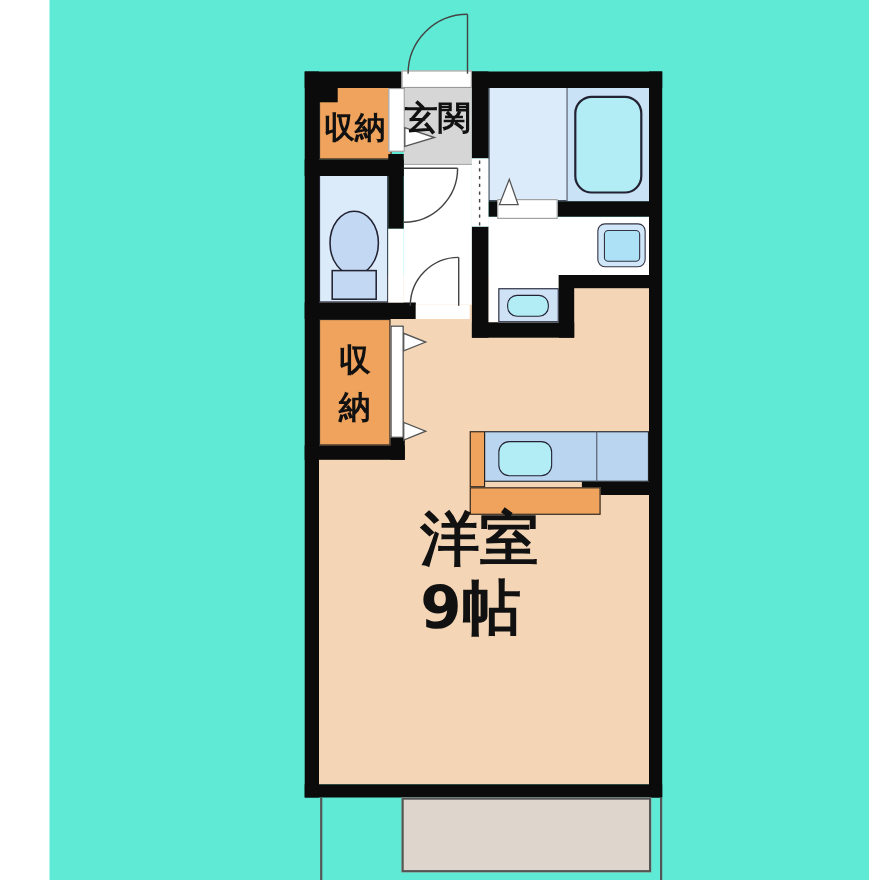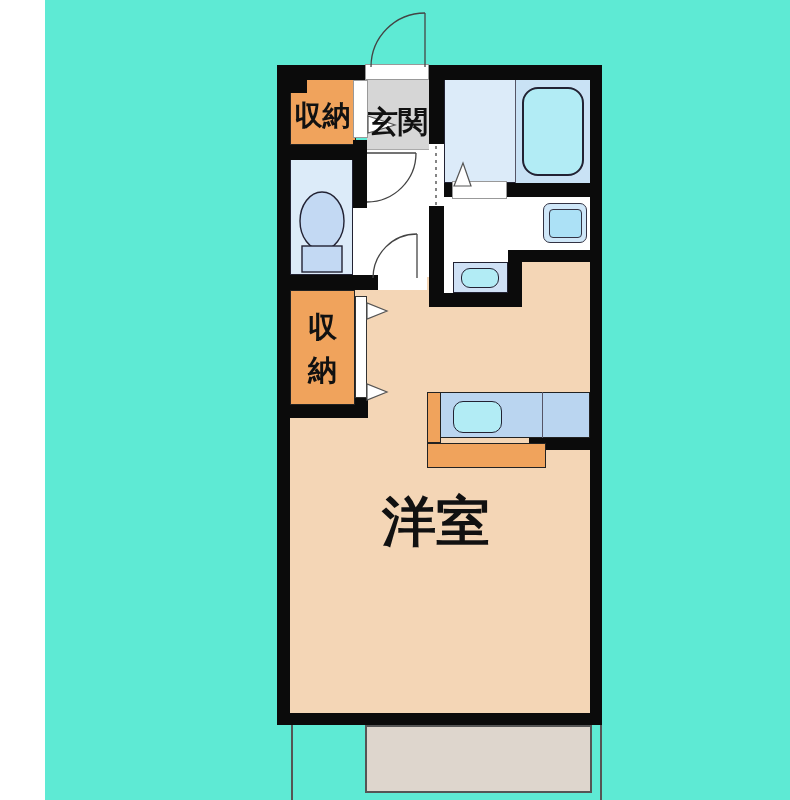--- a/index.html
+++ b/index.html
@@ -92,22 +92,23 @@
       <polygon points="322,384 322,400 342,392"></polygon>
       <polygon points="409,186 426,186 418,163"></polygon>
     </g>
     <g fill="#c3d9f3" stroke="#223" stroke-width="1.4">
       <ellipse cx="277" cy="221" rx="22" ry="29"></ellipse>
       <rect x="257" y="246" width="40" height="26"></rect>
     </g>
   </svg>
 
   <div class="abs label" style="left:244px;top:97px;width:67px;font-size:28px;">収納</div>
-  <div class="abs label" style="left:322px;top:102px;width:62px;font-size:30px;">玄関</div>
+  <div class="abs label" style="left:322px;top:87px;width:62px;font-size:30px;">玄関</div>
   <div class="abs label" style="left:245px;top:306px;width:65px;font-size:29px;line-height:43px;">
     <div>収</div>
     <div>納</div>
   </div>
-  <div class="abs label" style="left:337px;top:490px;width:130px;font-size:54px;line-height:63px;text-align:left;">
+  <div class="abs label" style="left:337px;top:458px;width:130px;font-size:54px;line-height:63px;text-align:left;">
     <div>洋室</div>
+    <div>9帖</div>
   </div>
 
 </div>
 
 </body></html>

